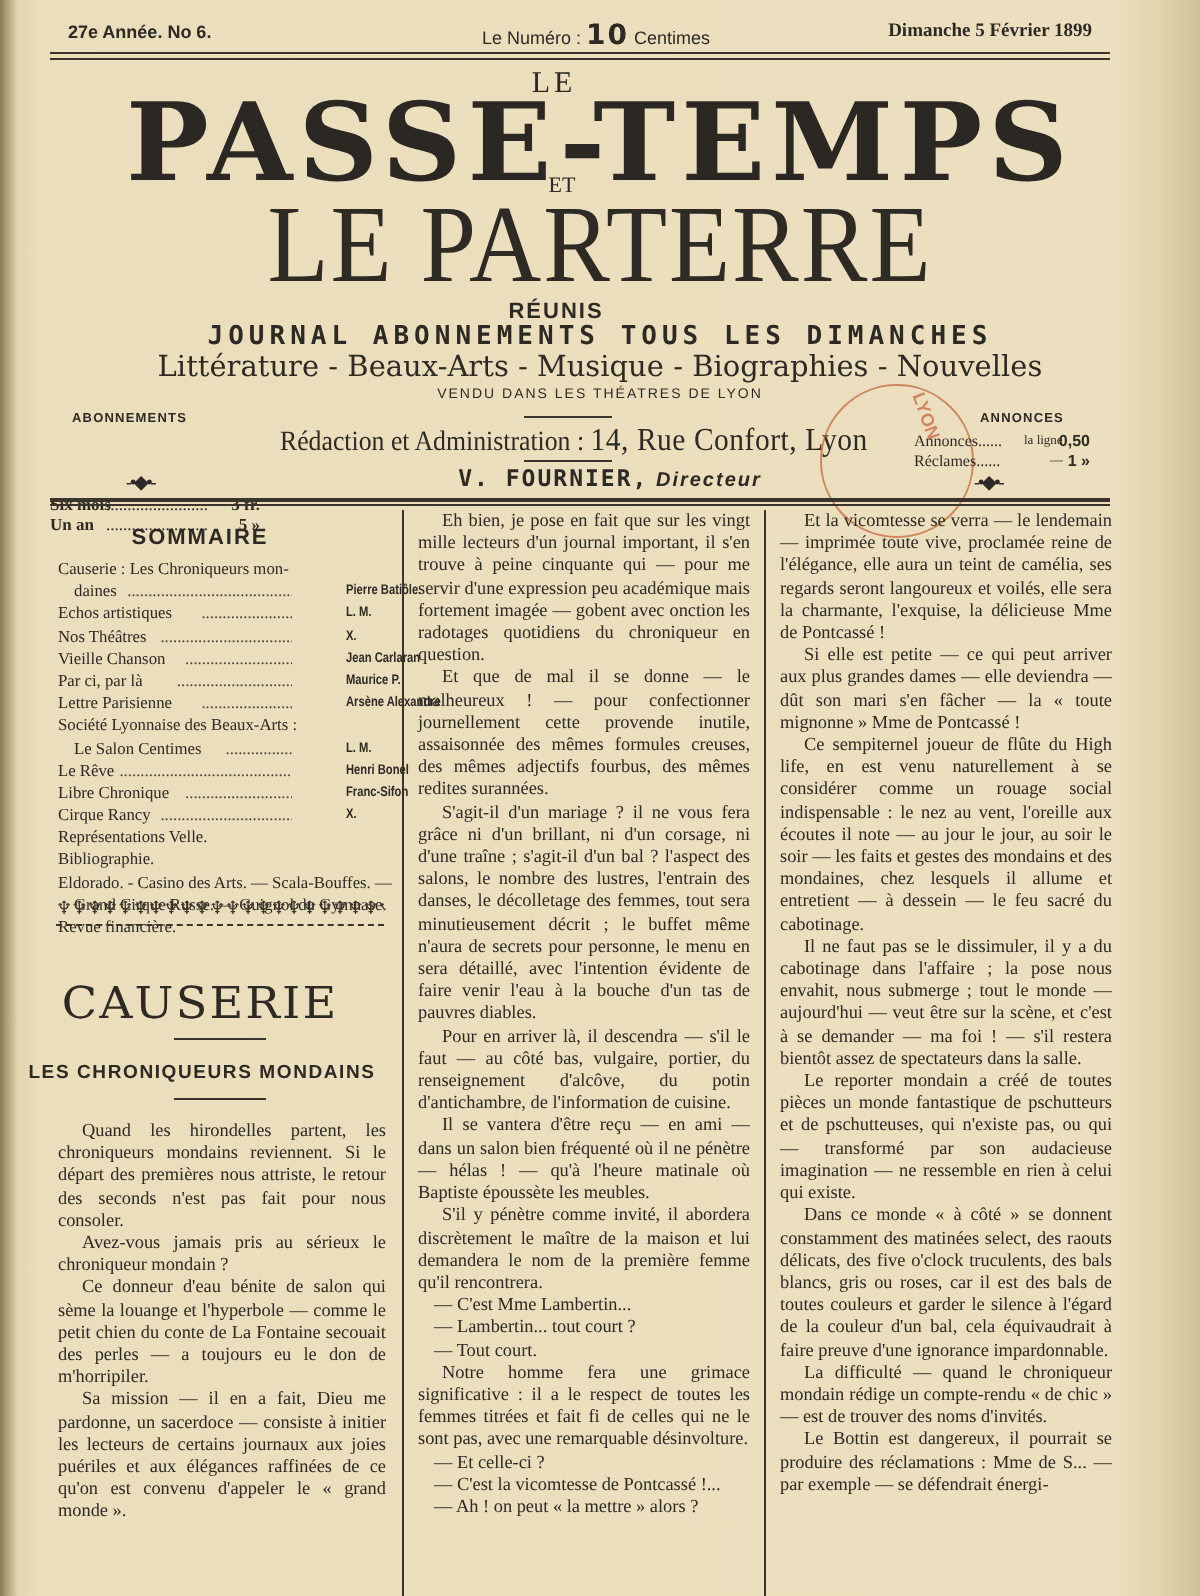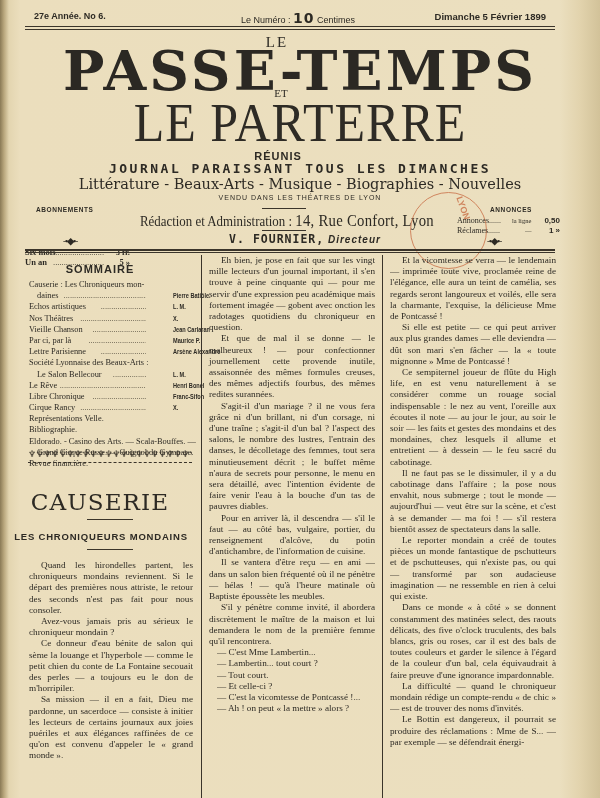--- a/index.html
+++ b/index.html
@@ -13,21 +13,21 @@
     position:absolute; left:0; top:0; width:600px; height:798px;
     background: linear-gradient(90deg, #8a7a56 0px, #b9a77d 4px, #e3d5b0 9px, #ebdebd 20px, #ebdfbf 560px, #e2d3ad 580px, #d2c299 600px);
   }
   .topline {
     position:absolute; left:26px; top:8px; width:530px; height:18px;
     font-size:10px;
   }
   .topline .left { position:absolute; left:8px; top:3px; font-weight:bold; font-family:"Liberation Sans", sans-serif; font-size:9px; }
   .topline .center { position:absolute; left:215px; top:2px; font-family:"Liberation Sans", sans-serif; font-size:9px; }
   .topline .center b { font-size:14px; letter-spacing:1px; font-family:"DejaVu Sans", sans-serif; }
-  .topline .right { position:absolute; right:10px; top:3px; font-weight:bold; font-family:Liberation Sans, sans-serif; font-size:9.5px; }
+  .topline .right { position:absolute; right:10px; top:3px; font-weight:bold; font-family:Liberation Serif, serif; font-size:9.5px; }
   .rule-double { position:absolute; left:25px; width:530px; border-top:1.5px solid #3a342a; border-bottom:1px solid #3a342a; height:2px; }
   .le { position:absolute; left:0; width:544px; top:34px; text-align:center; font-size:15px; letter-spacing:2px; padding-left:10px; box-sizing:border-box;}
   .title1 {
     position:absolute; left:0; width:600px; top:44px; text-align:center;
     font-family:"DejaVu Serif", serif; font-weight:bold; font-size:54px; letter-spacing:3px;
     transform:scaleX(1.02); color:#2b2823; line-height:1;
   }
   .et { position:absolute; left:0; width:552px; top:87px; text-align:center; font-size:11px; padding-left:10px; box-sizing:border-box; }
   .title2 {
     position:absolute; left:0; width:600px; top:97px; text-align:center;
@@ -39,21 +39,21 @@
   .genres { position:absolute; left:0; width:600px; top:176px; text-align:center; font-family:"DejaVu Serif", serif; font-size:14.5px; }
   .vendu { position:absolute; left:0; width:600px; top:194px; text-align:center; font-family:"Liberation Sans", sans-serif; font-size:7px; letter-spacing:1px; }
   .abo-title { position:absolute; left:36px; top:206px; font-family:"Liberation Sans", sans-serif; font-weight:bold; font-size:6.5px; letter-spacing:0.6px; }
   .abo-row { position:absolute; left:25px; width:105px; font-size:8.5px; font-family:"Liberation Serif", serif; font-weight:bold;margin-top:31px; }
   .abo-row .dots { position:absolute; left:28px; right:26px; top:0; overflow:hidden; white-space:nowrap; font-weight:normal; }
   .abo-row .val { position:absolute; right:0; top:0; }
   .ann-title { position:absolute; left:490px; top:206px; font-family:"Liberation Sans", sans-serif; font-weight:bold; font-size:6.5px; letter-spacing:0.6px; }
   .ann-row { position:absolute; left:457px; width:103px; font-size:8px; font-family:"Liberation Serif", serif; }
   .ann-row .label { position:absolute; left:0; top:0; }
   .ann-row .unit { position:absolute; left:55px; top:0; font-size:6.5px; top:1px;}
-  .ann-row .val { position:absolute; right:0; top:0; font-weight:bold; font-family:"Liberation Sans", sans-serif;}
+  .ann-row .val { position:absolute; right:15px; top:0; font-weight:bold; font-family:"Liberation Sans", sans-serif;}
   .ornament { position:absolute; font-size:9px; font-weight:bold; letter-spacing:-1px; }
   .redaction { position:absolute; left:140px; top:212px; font-size:14px; font-family:"Liberation Serif", serif; transform:scaleX(0.92); transform-origin:left; white-space:nowrap; }
   .redaction .addr { font-size:16px; letter-spacing:0.3px; }
   .short-rule { position:absolute; height:0; border-top:1.5px solid #3a342a; }
   .director { position:absolute; left:0; width:600px; top:232px; text-align:center; font-family:"DejaVu Sans Mono", monospace; font-weight:bold; font-size:11.5px; letter-spacing:1px; padding-left:10px; box-sizing:border-box;}
   .director .small { font-size:10px; font-family:Liberation Sans, sans-serif; font-style:italic; }
   .stamp {
     position:absolute; left:410px; top:192px; width:75px; height:75px; border-radius:50%;
     border:1.5px solid #c6673e; opacity:0.75;
   }
@@ -92,21 +92,21 @@
     </span>
     <span class="right">Dimanche 5 Février 1899</span>
   </div>
   <div class="rule-double" style="top:26px;"></div>
 
   <div class="le">LE</div>
   <div class="title1">PASSE-TEMPS</div>
   <div class="et">ET</div>
   <div class="title2">LE PARTERRE</div>
   <div class="reunis">RÉUNIS</div>
-  <div class="journal">JOURNAL PARAISSANT TOUS LES DIMANCHES</div>
+  <div class="journal">JOURNAL ABONNEMENTS TOUS LES DIMANCHES</div>
   <div class="genres">Littérature - Beaux-Arts - Musique - Biographies - Nouvelles</div>
   <div class="vendu">VENDU DANS LES THÉATRES DE LYON</div>
 
   <div class="abo-title">ABONNEMENTS</div>
   <div class="abo-row" style="top:216px;">
     <span>Six mois</span>
     <span class="dots">..........................</span>
     <span class="val">3 fr.</span>
   </div>
   <div class="abo-row" style="top:226px;">
@@ -178,21 +178,21 @@
       </div>
       <div class="row">
         <span class="t">Lettre Parisienne</span>
         <span class="a">Arsène Alexandre</span>
         <span class="dots" style="left: 71.7px;">............................................................</span>
       </div>
       <div class="row">
         <span class="t">Société Lyonnaise des Beaux-Arts :</span>
       </div>
       <div class="row">
-        <span class="t indent">Le Salon Bellecour</span>
+        <span class="t indent">Le Salon Centimes</span>
         <span class="a">L. M.</span>
         <span class="dots" style="left: 83.8px;">............................................................</span>
       </div>
       <div class="row">
         <span class="t">Le Rêve</span>
         <span class="a">Henri Bonel</span>
         <span class="dots" style="left: 30.7px;">............................................................</span>
       </div>
       <div class="row">
         <span class="t">Libre Chronique</span>
@@ -238,20 +238,21 @@
   <div class="col" id="col2" style="left:209px; width:166px; top:255px;">
       <p>Eh bien, je pose en fait que sur les vingt mille lecteurs d'un journal important, il s'en trouve à peine cinquante qui — pour me servir d'une expression peu académique mais fortement imagée — gobent avec onction les radotages quotidiens du chroniqueur en question.</p>
       <p>Et que de mal il se donne — le malheureux ! — pour confectionner journellement cette provende inutile, assaisonnée des mêmes formules creuses, des mêmes adjectifs fourbus, des mêmes redites surannées.</p>
       <p>S'agit-il d'un mariage ? il ne vous fera grâce ni d'un brillant, ni d'un corsage, ni d'une traîne ; s'agit-il d'un bal ? l'aspect des salons, le nombre des lustres, l'entrain des danses, le décolletage des femmes, tout sera minutieusement décrit ; le buffet même n'aura de secrets pour personne, le menu en sera détaillé, avec l'intention évidente de faire venir l'eau à la bouche d'un tas de pauvres diables.</p>
       <p>Pour en arriver là, il descendra — s'il le faut — au côté bas, vulgaire, portier, du renseignement d'alcôve, du potin d'antichambre, de l'information de cuisine.</p>
       <p>Il se vantera d'être reçu — en ami — dans un salon bien fréquenté où il ne pénètre — hélas ! — qu'à l'heure matinale où Baptiste époussète les meubles.</p>
       <p>S'il y pénètre comme invité, il abordera discrètement le maître de la maison et lui demandera le nom de la première femme qu'il rencontrera.</p>
       <p class="dlg">— C'est Mme Lambertin...</p>
       <p class="dlg">— Lambertin... tout court ?</p>
       <p class="dlg">— Tout court.</p>
+      <p>Notre homme fera une grimace significative : il a le respect de toutes les femmes titrées et fait fi de celles qui ne le sont pas, avec une remarquable désinvolture.</p>
       <p class="dlg">— Et celle-ci ?</p>
       <p class="dlg">— C'est la vicomtesse de Pontcassé !...</p>
       <p class="dlg">— Ah ! on peut « la mettre » alors ?</p>
     </div>
   <div class="col" id="col3" style="left:390px; width:166px; top:255px;">
       <p>Et la vicomtesse se verra — le lendemain — imprimée toute vive, proclamée reine de l'élégance, elle aura un teint de camélia, ses regards seront langoureux et voilés, elle sera la charmante, l'exquise, la délicieuse Mme de Pontcassé !</p>
       <p>Si elle est petite — ce qui peut arriver aux plus grandes dames — elle deviendra — dût son mari s'en fâcher — la « toute mignonne » Mme de Pontcassé !</p>
       <p>Ce sempiternel joueur de flûte du High life, en est venu naturellement à se considérer comme un rouage social indispensable : le nez au vent, l'oreille aux écoutes il note — au jour le jour, au soir le soir — les faits et gestes des mondains et des mondaines, chez lesquels il allume et entretient — à dessein — le feu sacré du cabotinage.</p>
       <p>Il ne faut pas se le dissimuler, il y a du cabotinage dans l'affaire ; la pose nous envahit, nous submerge ; tout le monde — aujourd'hui — veut être sur la scène, et c'est à se demander — ma foi ! — s'il restera bientôt assez de spectateurs dans la salle.</p>
       <p>Le reporter mondain a créé de toutes pièces un monde fantastique de pschutteurs et de pschutteuses, qui n'existe pas, ou qui — transformé par son audacieuse imagination — ne ressemble en rien à celui qui existe.</p>

